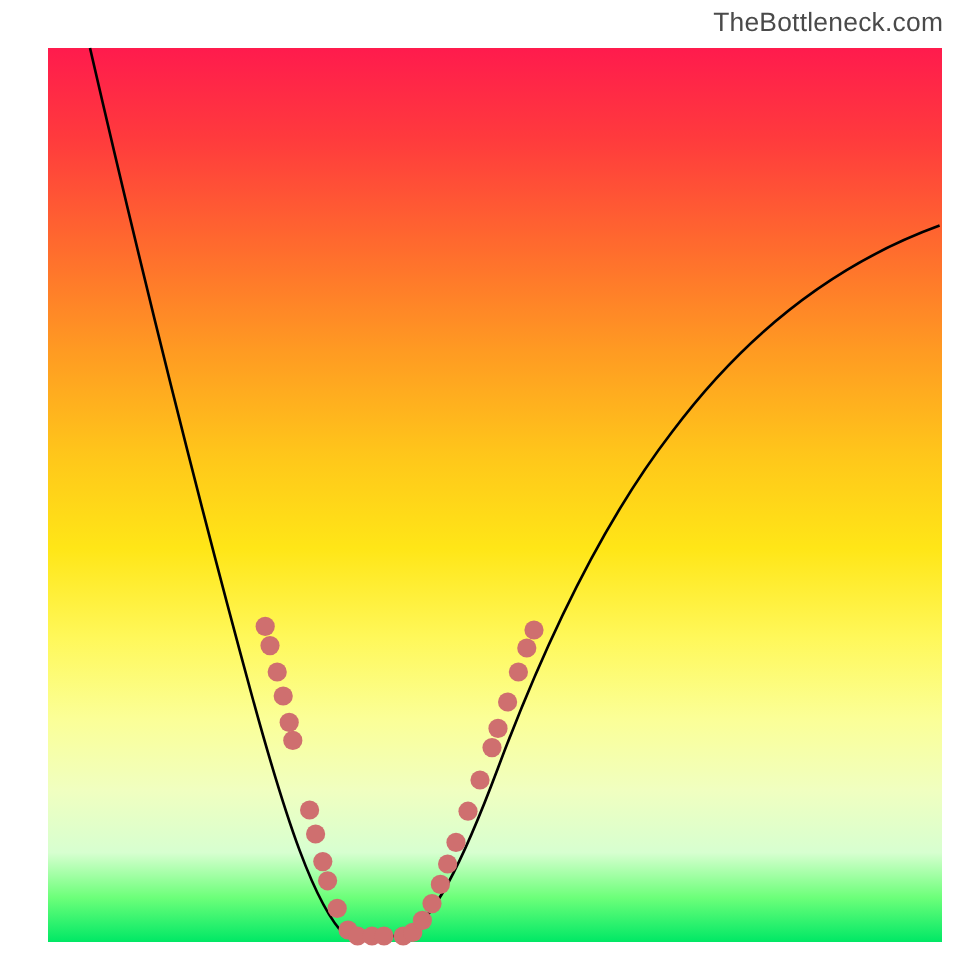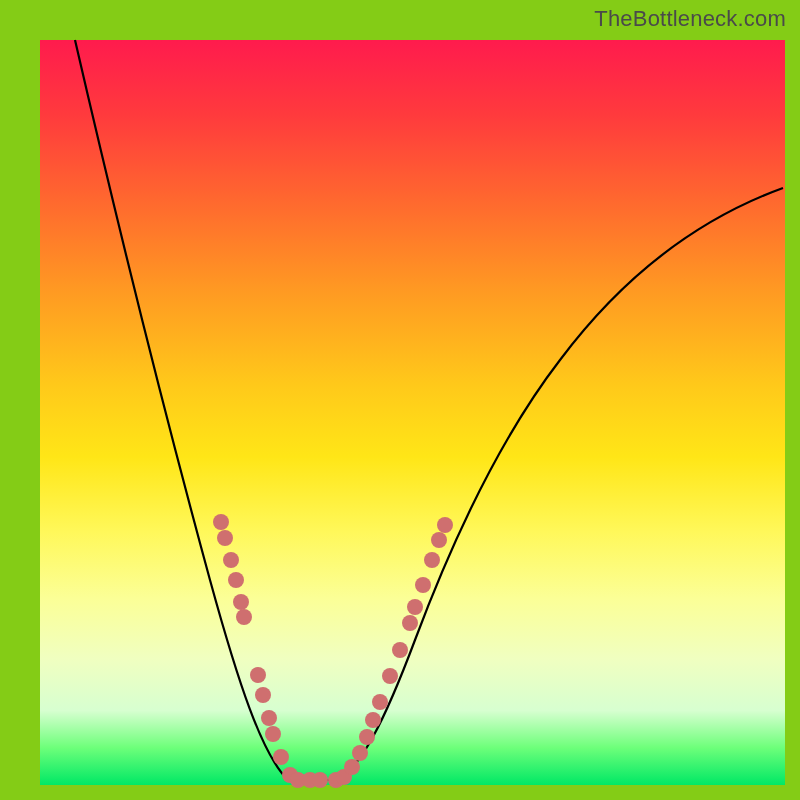--- a/index.html
+++ b/index.html
@@ -8,21 +8,21 @@
     width: 800px;
     height: 800px;
     overflow: hidden;
     background: #000;
     font-family: Arial, Helvetica, sans-serif;
   }
   .frame {
     position: relative;
     width: 800px;
     height: 800px;
-    background: #84cc16;
+    background: #ffffff;
   }
   .plot-area {
     position: absolute;
     left: 40px;
     top: 40px;
     width: 745px;
     height: 745px;
     background: linear-gradient(to bottom,
       #ff1b4d 0%,
       #ff3a3d 10%,

